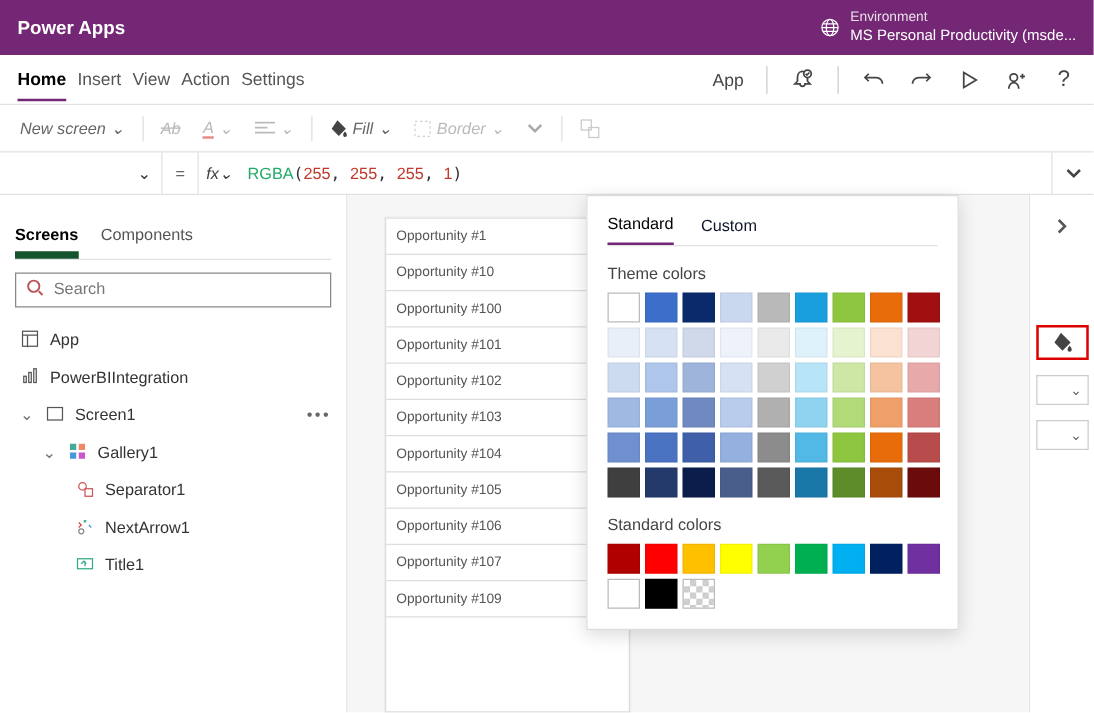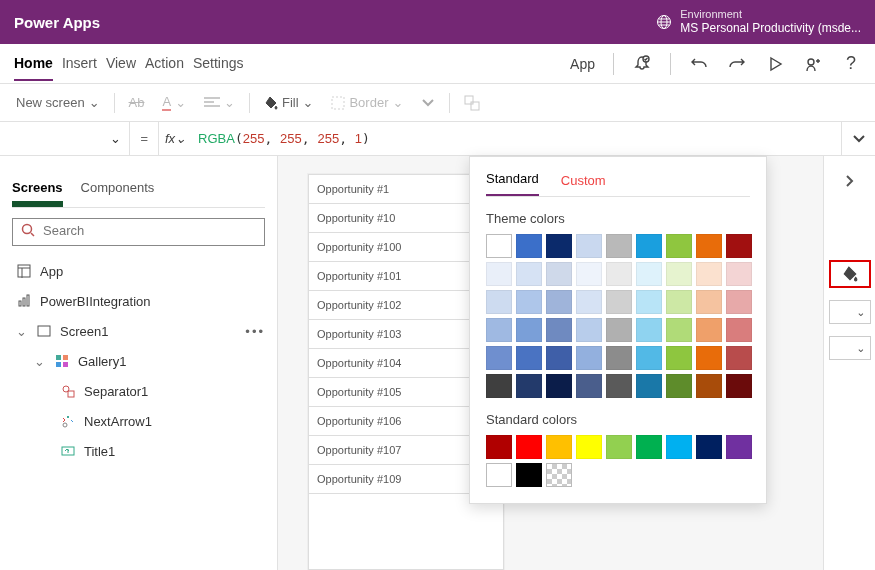--- a/index.html
+++ b/index.html
@@ -12,21 +12,21 @@
   .env-block .env-label { font-size: 11px; opacity: .85; }
 
   .menubar { height: 40px; border-bottom: 1px solid #e1e1e1; display: flex; align-items: center; padding: 0 14px; }
   .menubar .menu-left { display: flex; gap: 9px; }
   .menubar .menu-item { font-size: 14px; color: #555; cursor: pointer; padding: 8px 0; }
   .menubar .menu-item.active { color: #000; font-weight: 600; border-bottom: 2px solid #742774; }
   .menubar .menu-right { margin-left: auto; display: flex; align-items: center; gap: 18px; }
   .menubar .menu-right .divider { width:1px; height:22px; background:#ccc; }
   .menubar .icon-btn { width:20px; height:20px; display:flex; align-items:center; justify-content:center; cursor:pointer; color:#444; }
 
-  .toolbar { height: 38px; border-bottom: 1px solid #e1e1e1; display: flex; align-items: center; padding: 0 8px; gap: 2px; color:#666; }
+  .toolbar { height: 38px; border-bottom: 1px solid #e1e1e1; display: flex; align-items: center; padding: 0 8px; gap: 2px; color:#666;font-style:italic; }
   .toolbar .tool { display:flex; align-items:center; gap:4px; padding: 4px 8px; cursor:pointer; font-size:13px; }
   .toolbar .tool.disabled { opacity:.45; }
   .toolbar .sep { width:1px; height:20px; background:#ddd; margin:0 4px; }
 
   .formula-row { height: 34px; border-bottom: 1px solid #e1e1e1; display:flex; align-items:center; }
   .formula-row .prop-dd { width:130px; height:100%; border-right:1px solid #e1e1e1; display:flex; align-items:center; justify-content:flex-end; padding-right:8px; cursor:pointer; }
   .formula-row .eq { width:28px; text-align:center; font-style:italic; color:#666; }
   .formula-row .fx { font-style:italic; color:#404040; padding:0 6px; border-left:1px solid #e1e1e1; height:100%; display:flex; align-items:center; }
   .formula-row .expr { flex:1; padding-left:6px; font-family: Consolas, monospace; font-size:13px; }
   .expr .fn { color:#2a6; }
@@ -56,21 +56,21 @@
   .g-item .chev { color:#888; }
 
   .right-strip { width:52px; border-left:1px solid #e1e1e1; display:flex; flex-direction:column; align-items:center; padding-top:14px; gap:12px;}
   .right-chevron { width:22px; height:22px; display:flex;align-items:center;justify-content:center; cursor:pointer; color:#555;}
   .fill-box { width:42px; height:28px; border:2px solid #d00; display:flex;align-items:center;justify-content:center; cursor:pointer; margin-top:56px;}
   .mini-dd { width:42px; height:24px; border:1px solid #ccc; display:flex;align-items:center;justify-content:flex-end; padding-right:4px; cursor:pointer; font-size:11px; color:#555;}
 
   
   .color-pop { position:absolute; top:0; right:56px; width:298px; background:#fff; border:1px solid #ddd; box-shadow:0 4px 14px rgba(0,0,0,.15); padding:0 16px 16px; z-index:50;}
   .cp-tabs { display:flex; gap:22px; border-bottom:1px solid #e1e1e1; height:40px; align-items:flex-end;}
-  .cp-tabs .cp-tab { font-size:13px; padding-bottom:8px; cursor:pointer; color:#ef4444;}
+  .cp-tabs .cp-tab { font-size:13px; padding-bottom:8px; cursor:pointer; color:#0f172a;}
   .cp-tabs .cp-tab.active { color:#000; border-bottom:2px solid #742774;}
   .cp-section-title { font-size:13px; color:#444; margin:14px 0 8px; }
   .swatch-grid { display:grid; grid-template-columns: repeat(9, 26px); gap:4px; }
   .swatch { width:26px; height:24px; cursor:pointer; border:1px solid rgba(0,0,0,.05);}
   .swatch.white { border:1px solid #bbb; }
   .swatch.checker { background-image: linear-gradient(45deg,#ccc 25%,transparent 25%),linear-gradient(-45deg,#ccc 25%,transparent 25%),linear-gradient(45deg,transparent 75%,#ccc 75%),linear-gradient(-45deg,transparent 75%,#ccc 75%); background-size:10px 10px; background-position:0 0,0 5px,5px -5px,-5px 0; border:1px solid #bbb;}
 
   svg { display:block; }
 </style>
 </head>

